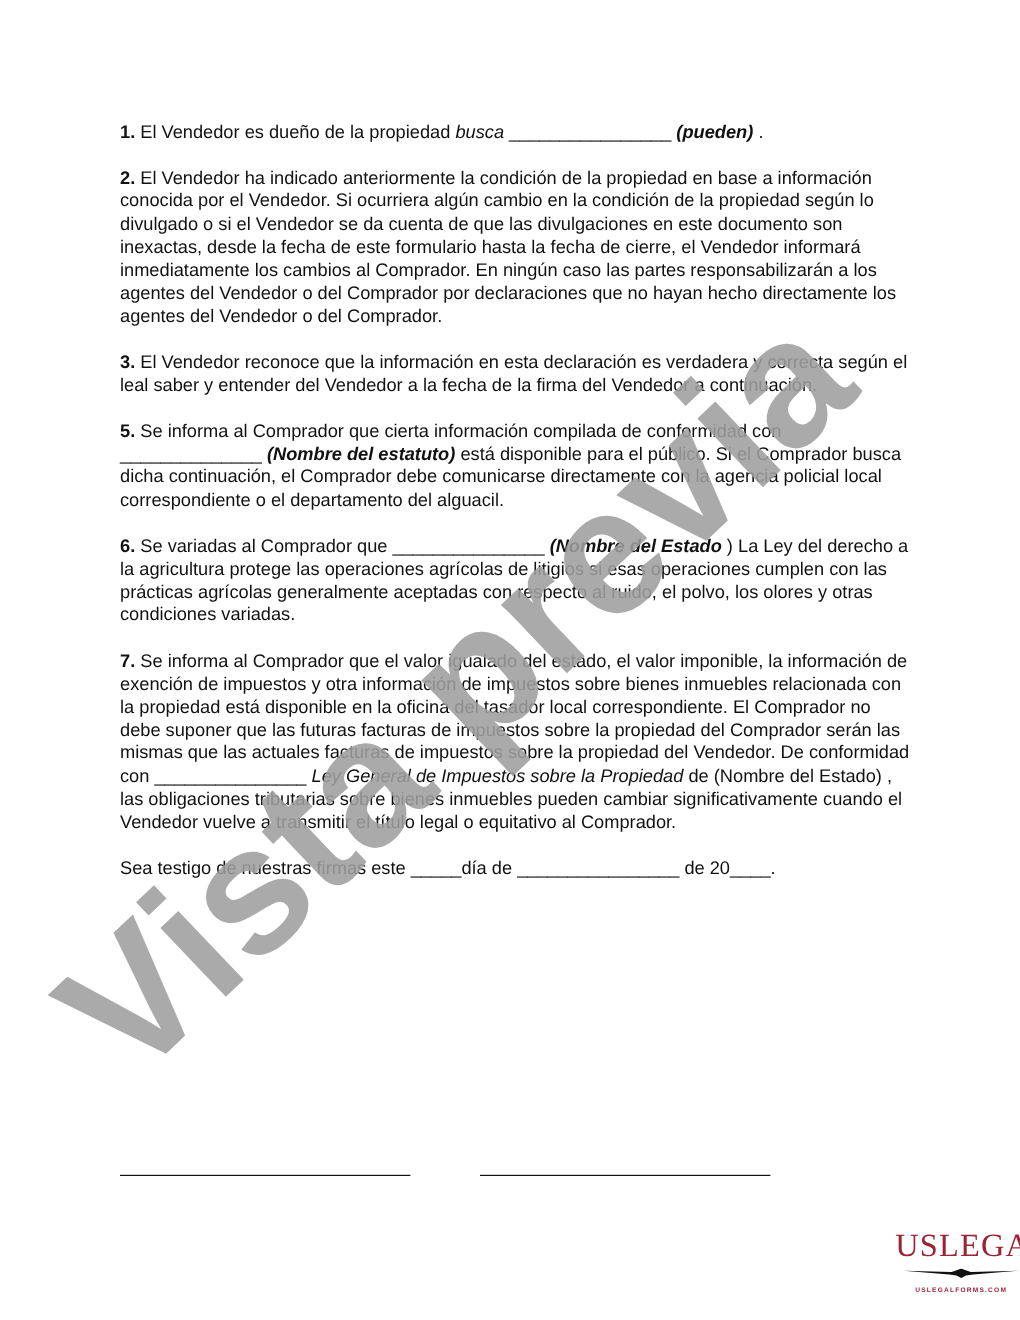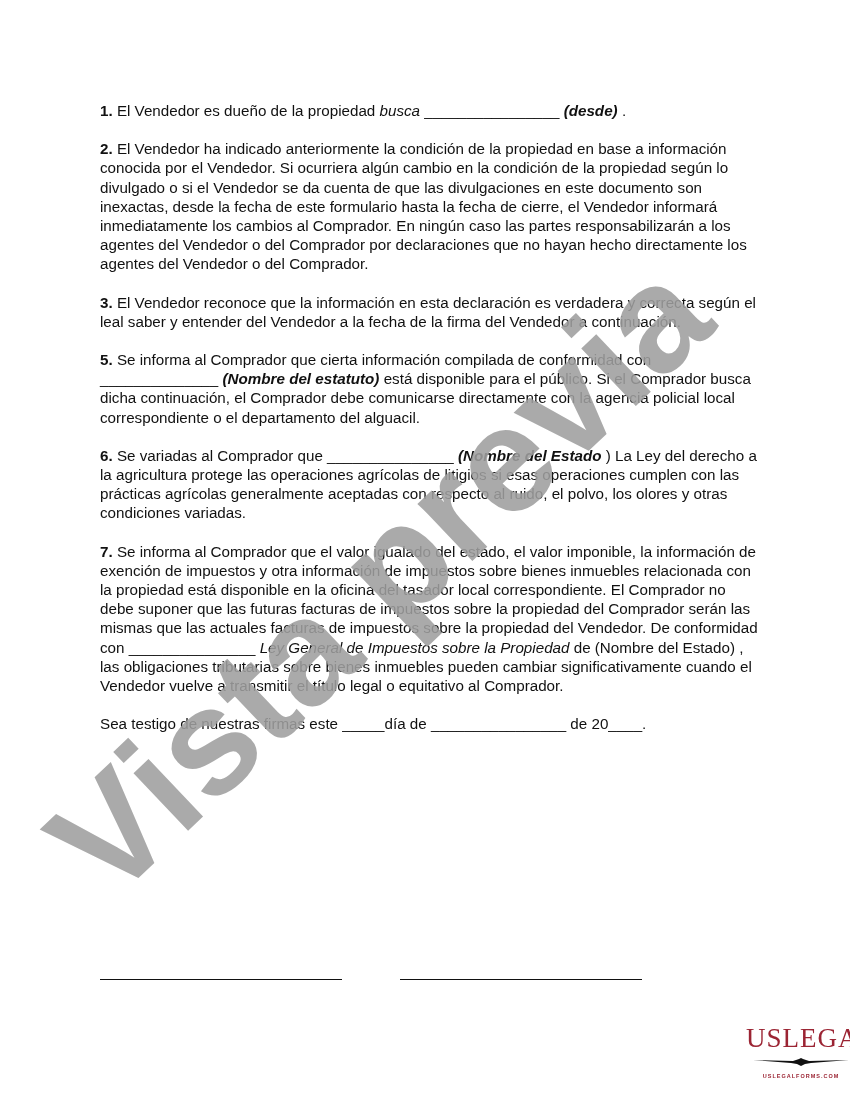--- a/index.html
+++ b/index.html
@@ -19,21 +19,21 @@
   .logo-main { font-family:"Liberation Serif", serif; color:#9b2433; font-size:27px; letter-spacing:1px; line-height:28px; }
   .logo-main .tm { font-size:7px; vertical-align:top; color:#555; margin-left:1px; }
   .logo-sub { font-size:5.5px; color:#9b2433; letter-spacing:1px; font-weight:bold; margin-top:3px; }
   .logo-eagle { height:8px; }
 </style>
 </head>
 <body>
 
 <div class="doc">
   <p class="para">
-    <span class="num">1.</span><span> El Vendedor es dueño de la propiedad </span><span class="it">busca</span><span> ________________ </span><span class="bi">(desde)</span><span> .</span>
+    <span class="num">1.</span><span> El Vendedor es dueño de la propiedad </span><span class="it">busca</span><span> ________________ </span><span class="bi">(pueden)</span><span> .</span>
   </p>
   <p class="para">
     <span class="num">2.</span><span> El Vendedor ha indicado anteriormente la condición de la propiedad en base a información conocida por el Vendedor. Si ocurriera algún cambio en la condición de la propiedad según lo divulgado o si el Vendedor se da cuenta de que las divulgaciones en este documento son inexactas, desde la fecha de este formulario hasta la fecha de cierre, el Vendedor informará inmediatamente los cambios al Comprador. En ningún caso las partes responsabilizarán a los agentes del Vendedor o del Comprador por declaraciones que no hayan hecho directamente los agentes del Vendedor o del Comprador.</span>
   </p>
   <p class="para">
     <span class="num">3.</span><span> El Vendedor reconoce que la información en esta declaración es verdadera y correcta según el leal saber y entender del Vendedor a la fecha de la firma del Vendedor a continuación.</span>
   </p>
   <p class="para">
     <span class="num">5.</span><span> Se informa al Comprador que cierta información compilada de conformidad con ______________ </span><span class="bi">(Nombre del estatuto)</span><span> está disponible para el público. Si el Comprador busca dicha continuación, el Comprador debe comunicarse directamente con la agencia policial local correspondiente o el departamento del alguacil.</span>
   </p>

